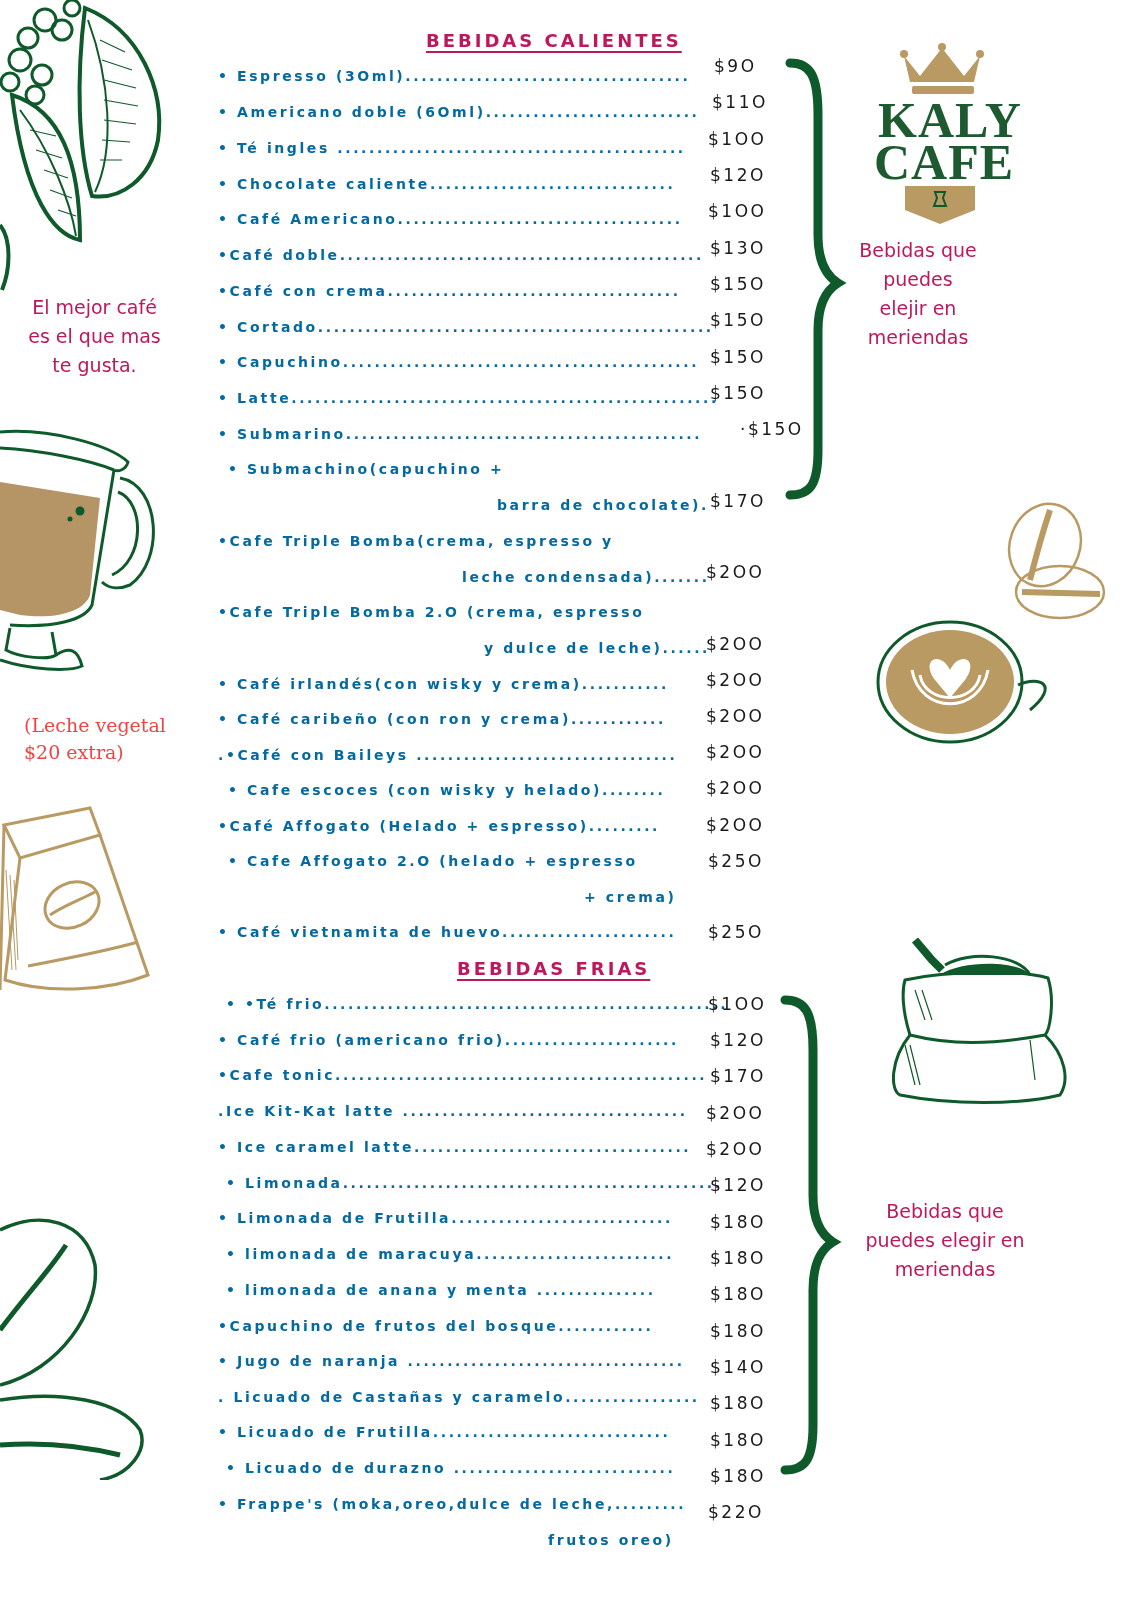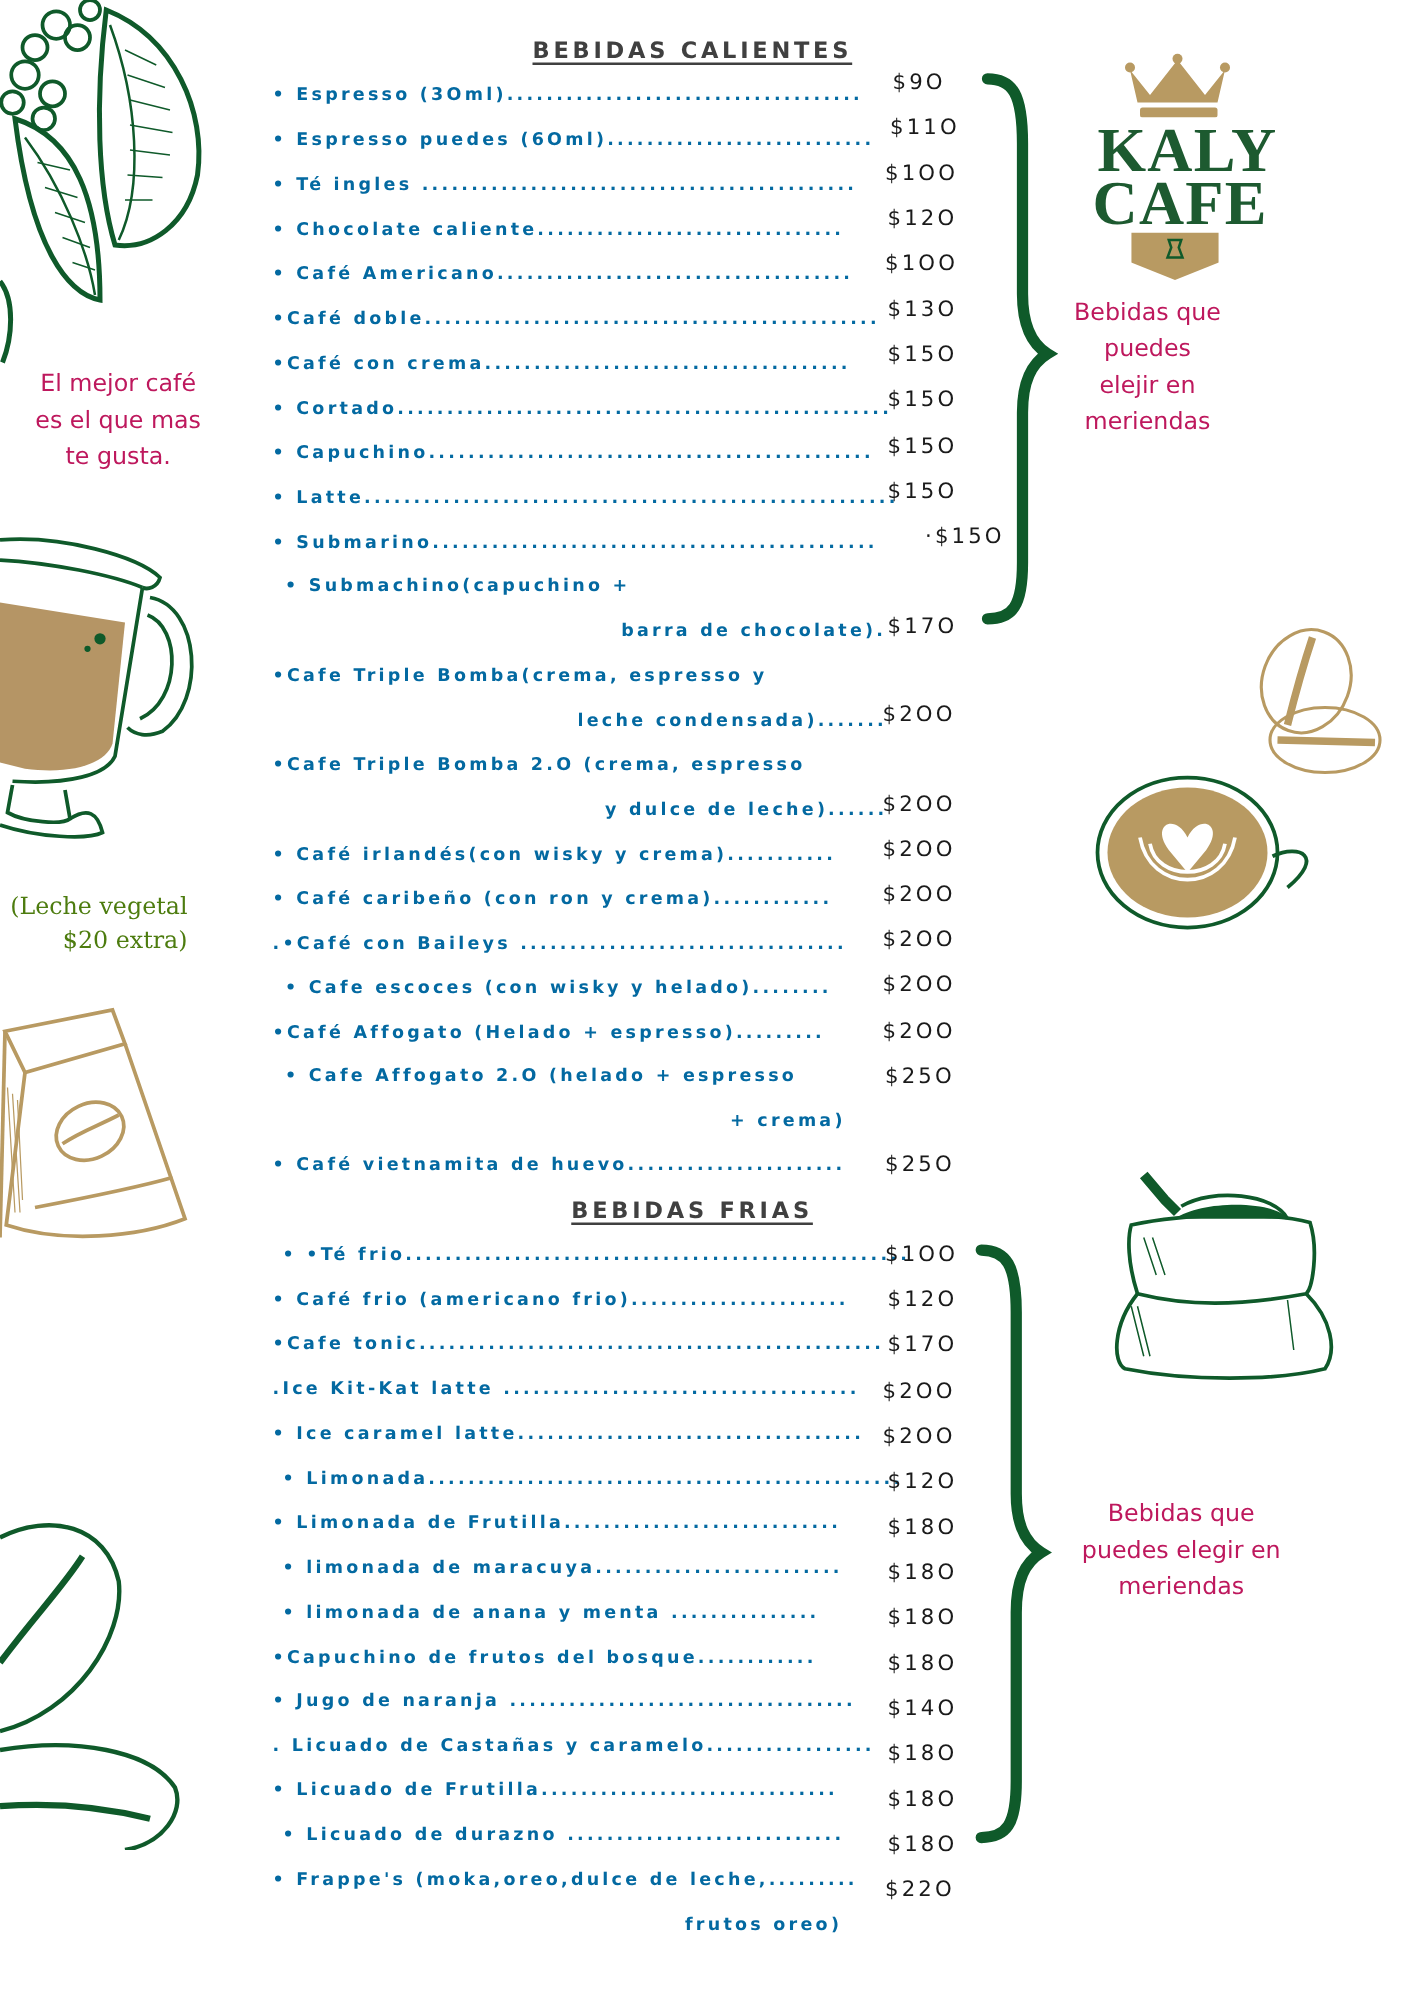--- a/index.html
+++ b/index.html
@@ -2,30 +2,30 @@
 <html><head>
 <meta charset="utf-8">
 <style>
   html, body { margin: 0; padding: 0; background: #ffffff; }
   body { width: 1131px; height: 1600px; position: relative; overflow: hidden;
          font-family: "DejaVu Sans", sans-serif; color: #111; }
   .abs { position: absolute; }
 
   .section-title { position: absolute; font-weight: bold; font-size: 18px; letter-spacing: 3px;
                    text-decoration: underline; text-underline-offset: 4px; text-decoration-thickness: 2px;
-                   color: #404040; white-space: nowrap; }
+                   color: #be185d; white-space: nowrap; }
 
   .item { position: absolute; left: 172px; font-size: 14px; font-weight: bold; letter-spacing: 2.6px;
           white-space: nowrap; color: #0369a1; line-height: 20px; margin-left: 46px; }
   .price { position: absolute; font-size: 17px; font-weight: normal; letter-spacing: 2.5px;
            white-space: nowrap; color: #1a1a1a; line-height: 20px; }
 
   .side-text { position: absolute; text-align: center; color: #be185d; font-size: 19px; line-height: 29px; }
-  .side-serif { position: absolute; text-align: right; color: #4d7c0f; font-family: "DejaVu Serif", serif;
-                font-size: 19px; line-height: 27px; }
+  .side-serif { position: absolute; text-align: left; color: #ef4444; font-family: "DejaVu Serif", serif;
+                font-size: 19px; line-height: 27px; padding-left: 24px; }
 
   .logo-word { position: absolute; font-family: "Liberation Serif", serif; font-weight: bold;
                color: #1d5a30; font-size: 50px; letter-spacing: 1px; line-height: 44px; }
 </style>
 </head>
 <body>
 
 <svg class="abs" style="left:0;top:0" width="170" height="300" viewBox="0 0 170 300">
   <g fill="none" stroke="#0f5a2a" stroke-width="4">
     <path d="M85 8 C140 30 165 90 158 140 C150 180 120 200 92 196 C78 150 76 80 85 8 Z"></path>
@@ -163,21 +163,21 @@
   <div>Bebidas que</div>
   <div>puedes elegir en</div>
   <div>meriendas</div>
 </div>
 
 <div class="section-title" style="left:426px;top:30px;">BEBIDAS CALIENTES</div>
 
 <div class="item" style="top:66px">• Espresso (3Oml)....................................</div>
 <div class="price" style="left:714px;top:56px">$9O</div>
 
-<div class="item" style="top:102px">• Espresso puedes (6Oml)...........................</div>
+<div class="item" style="top:102px">• Americano doble (6Oml)...........................</div>
 <div class="price" style="left:712px;top:92px">$11O</div>
 
 <div class="item" style="top:138px">• Té ingles ............................................</div>
 <div class="price" style="left:708px;top:129px">$1OO</div>
 
 <div class="item" style="top:174px">• Chocolate caliente...............................</div>
 <div class="price" style="left:710px;top:165px">$12O</div>
 
 <div class="item" style="top:209px">• Café Americano....................................</div>
 <div class="price" style="left:708px;top:201px">$1OO</div>

